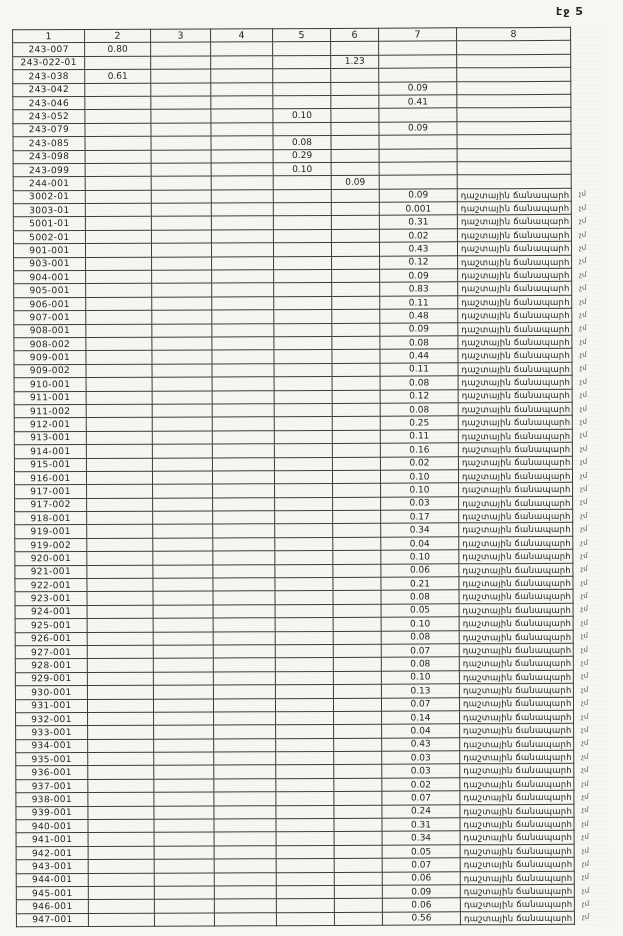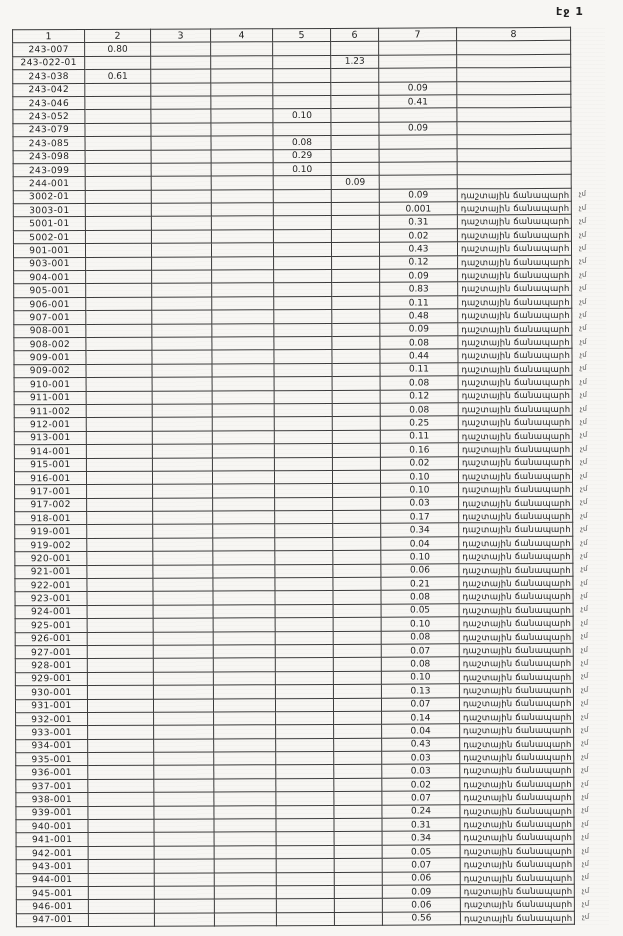--- a/index.html
+++ b/index.html
@@ -44,21 +44,21 @@
   }
   
   .scan-wrap:after{
     content:"";position:absolute;inset:0;pointer-events:none;
     background:repeating-linear-gradient(0deg, rgba(120,120,120,0.03) 0 1px, transparent 1px 4px);
   }
 </style>
 </head>
 <body>
 
-<div class="page-label">էջ 1</div>
+<div class="page-label">էջ 5</div>
 
 <div class="scan-wrap">
   <table>
     <colgroup>
       <col style="width:72px">
         <col style="width:66px">
         <col style="width:60px">
       <col style="width:62px">
         <col style="width:58px">
         <col style="width:48px">

